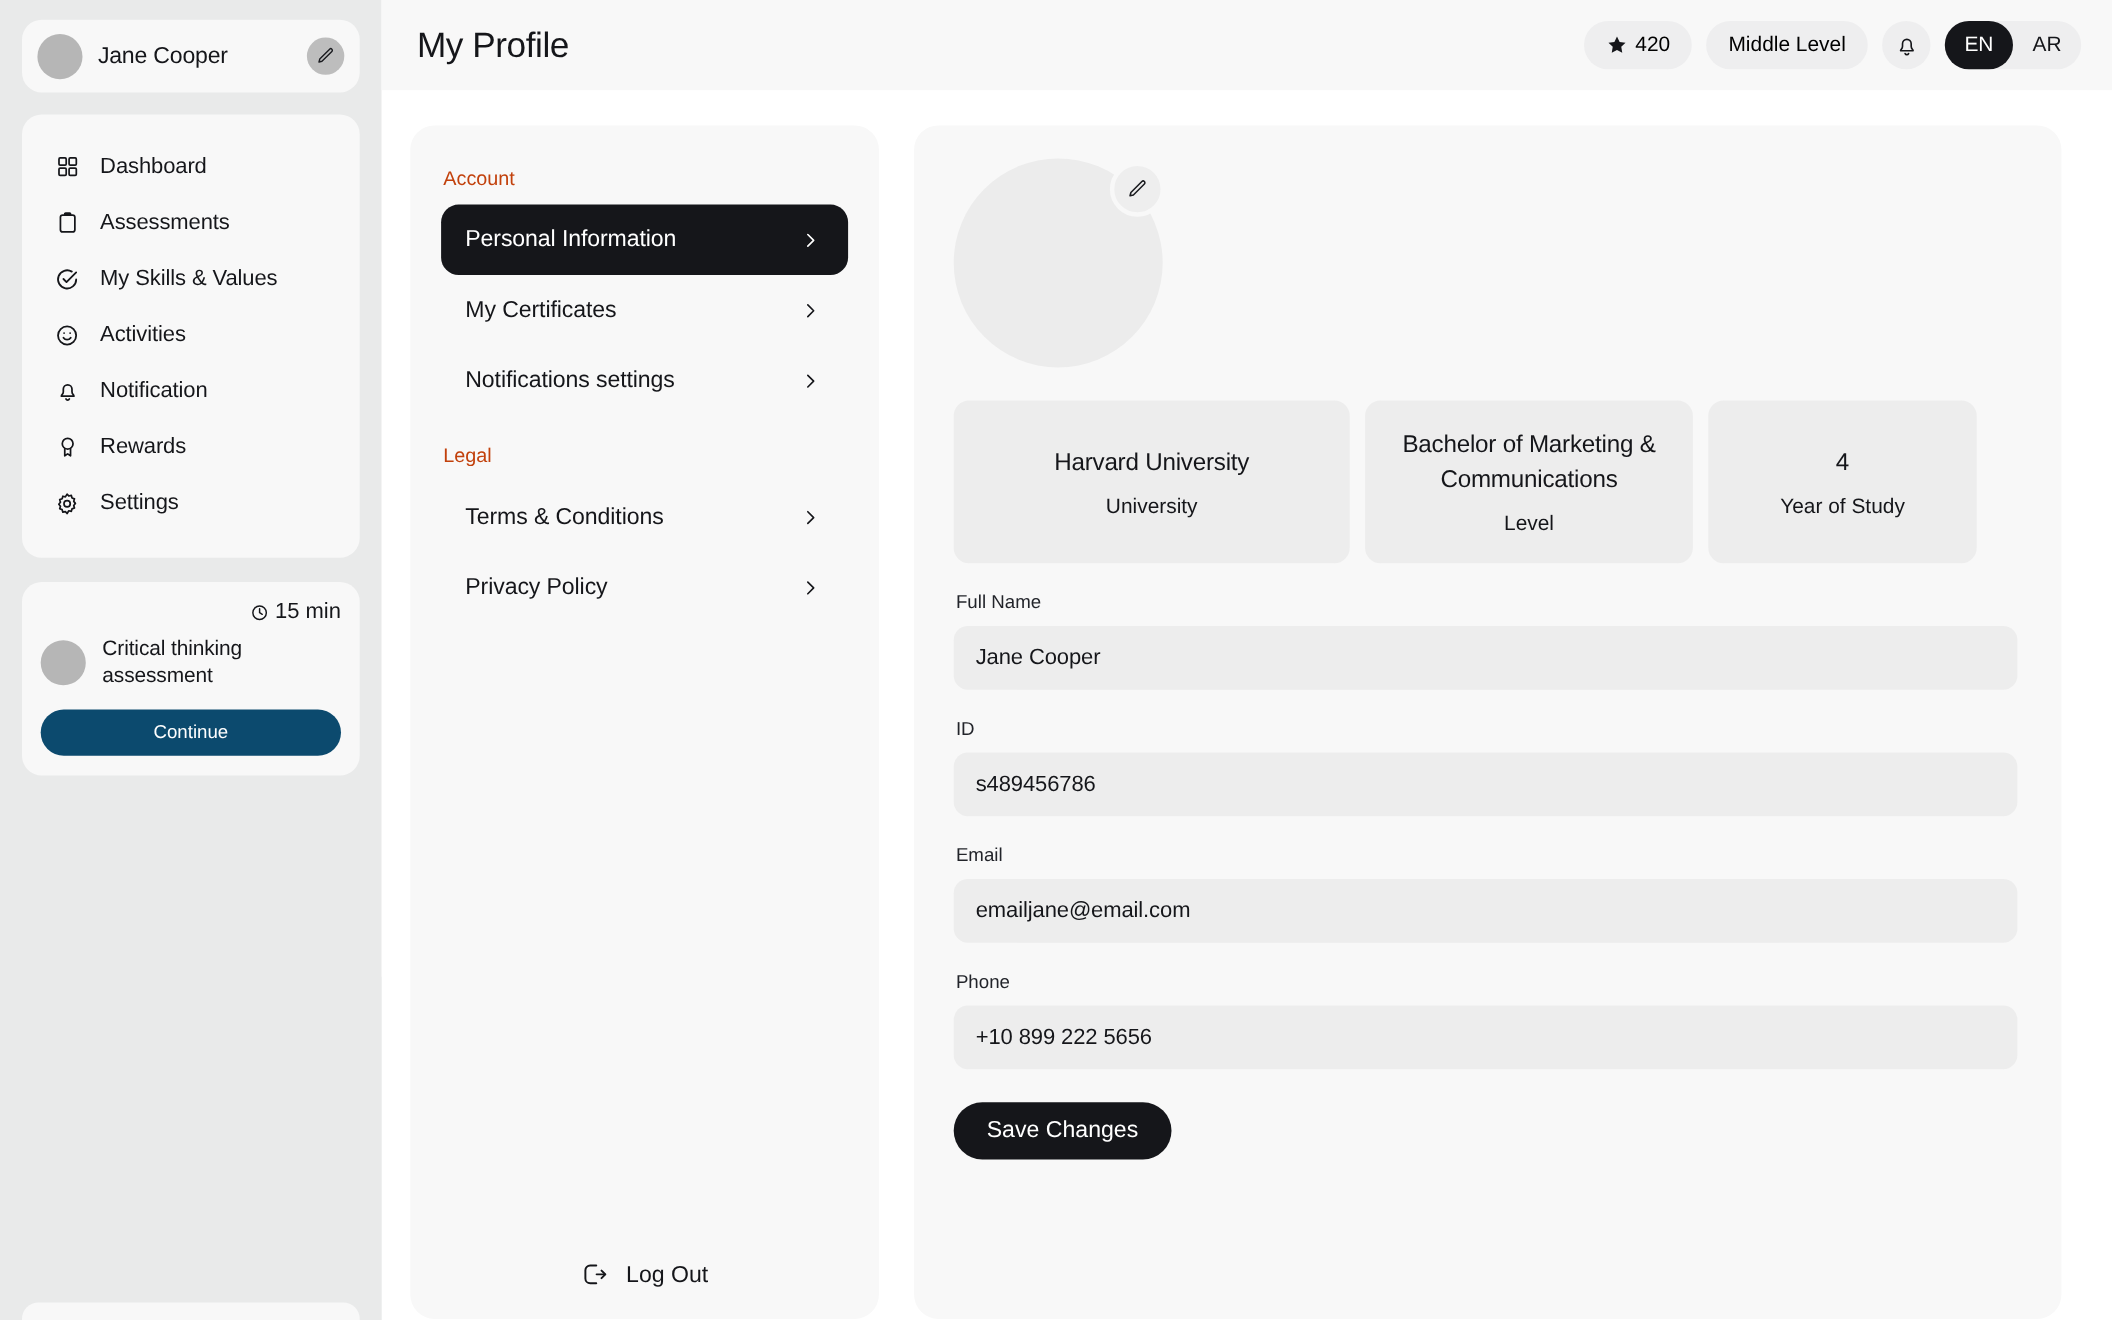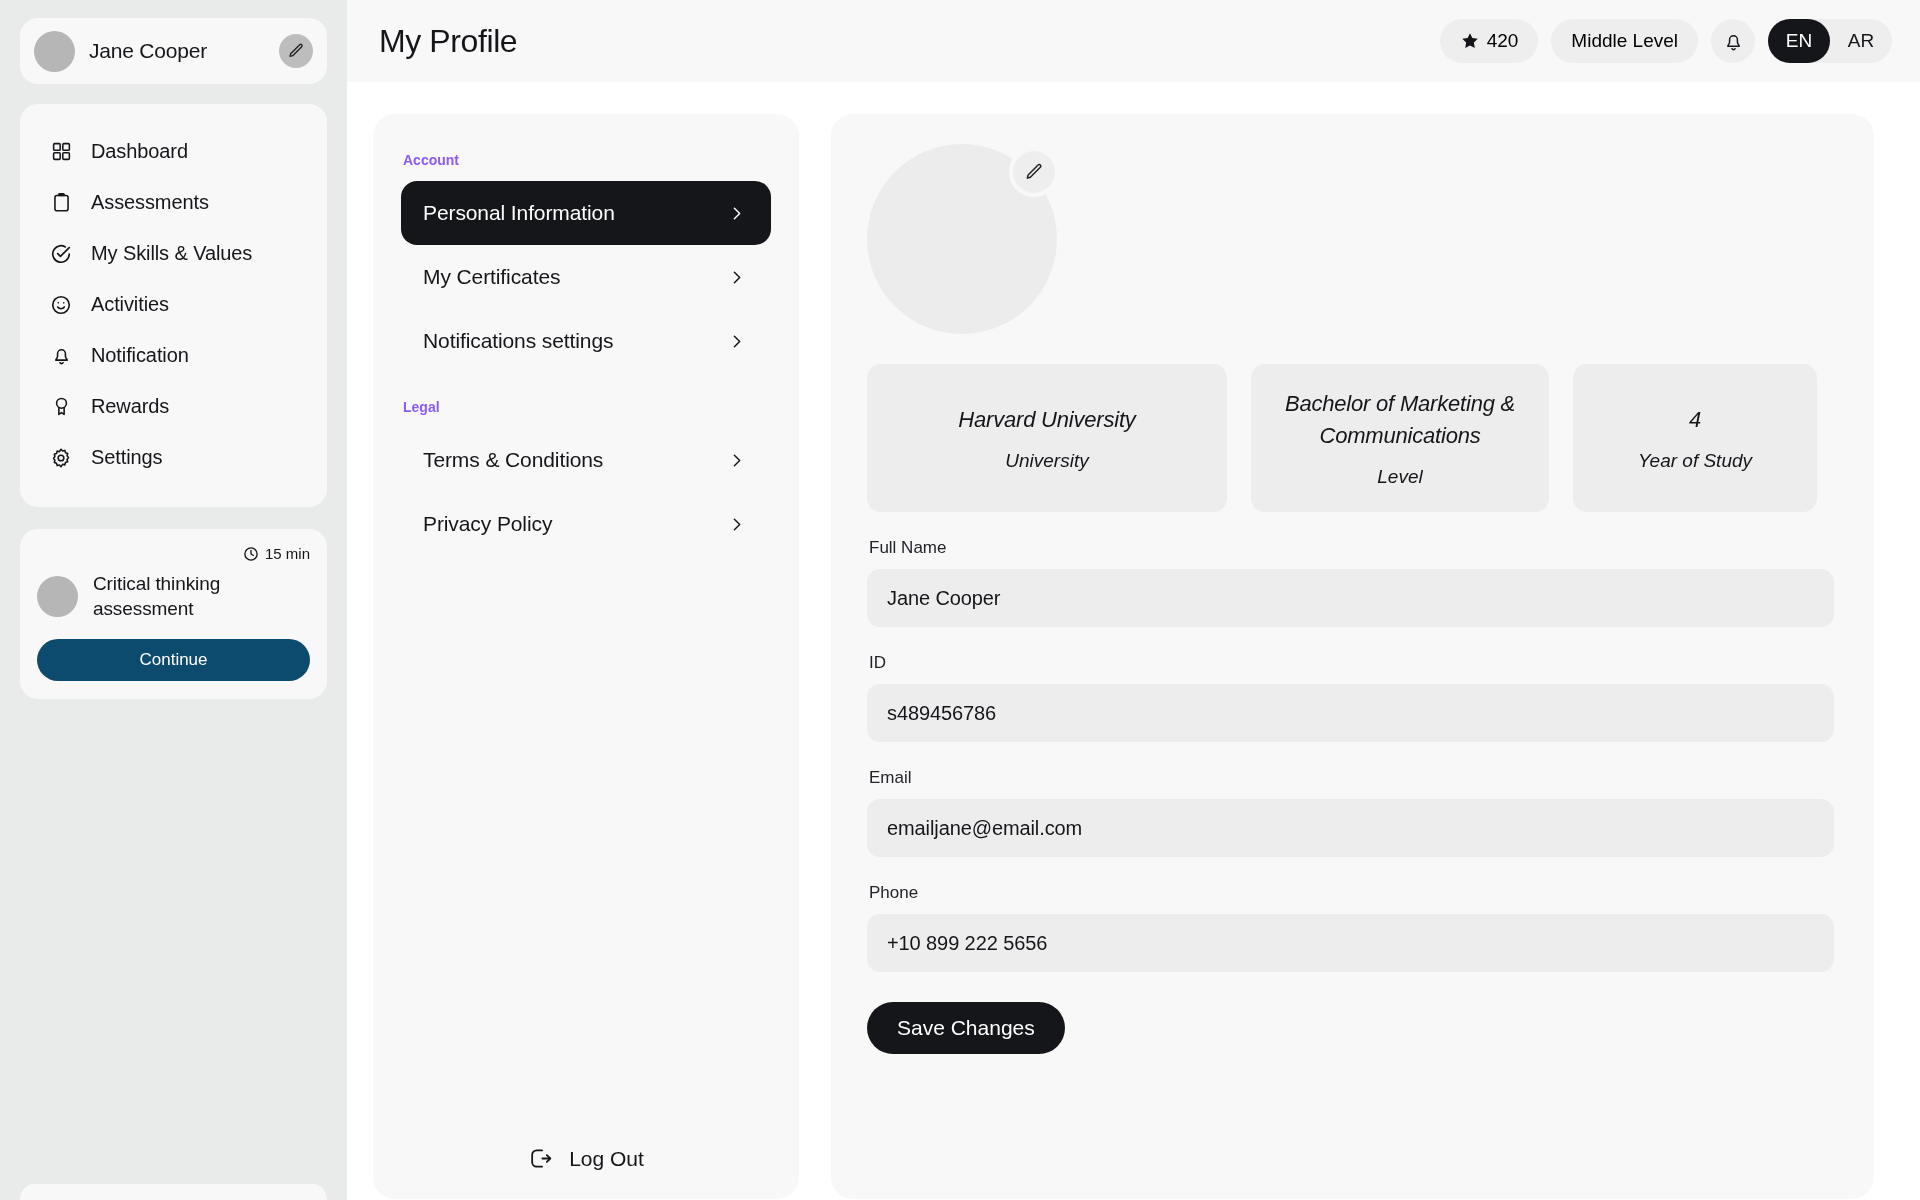--- a/index.html
+++ b/index.html
@@ -85,21 +85,21 @@
     margin-top: 22px;
     background: #f8f8f8;
     border-radius: 18px;
     padding: 16px 17px 18px 17px;
   }
   .assess-time {
     display: flex;
     align-items: center;
     justify-content: flex-end;
     gap: 6px;
-    font-size: 15px;
+    font-size: 20px;
     color: #15161a;
   }
   .assess-body {
     display: flex;
     align-items: center;
     gap: 15px;
     margin-top: 9px;
   }
   .assess-thumb {
     width: 41px; height: 41px;
@@ -207,25 +207,24 @@
   .settings-panel {
     width: 426px;
     flex: 0 0 426px;
     height: 1085px;
     background: #f8f8f8;
     border-radius: 22px;
     padding: 38px 28px 0 28px;
     position: relative;
   }
   .panel-group-label {
-    font-size: 14px;
-    color: #8b5cf6;
+    font-size: 18px;
+    color: #c2410c;
     padding-left: 2px;
     margin-bottom: 13px;
-    font-weight: bold;
   }
   .menu-row {
     height: 64px;
     border-radius: 16px;
     display: flex;
     align-items: center;
     justify-content: space-between;
     padding: 0 26px 0 22px;
     font-size: 21px;
     color: #15161a;
@@ -276,22 +275,21 @@
     right: -2px; top: 3px;
     width: 50px; height: 50px;
     border-radius: 50%;
     background: #eeeeee;
     display: flex; align-items: center; justify-content: center;
     border: 4px solid #f8f8f8;
     cursor: pointer;
   }
   .info-cards {
     display: flex;
-    gap: 24px;
-    font-style: italic;
+    gap: 14px;
   }
   .info-card {
     background: #ededed;
     border-radius: 14px;
     height: 148px;
     display: flex;
     flex-direction: column;
     align-items: center;
     justify-content: center;
     padding: 0 18px;

